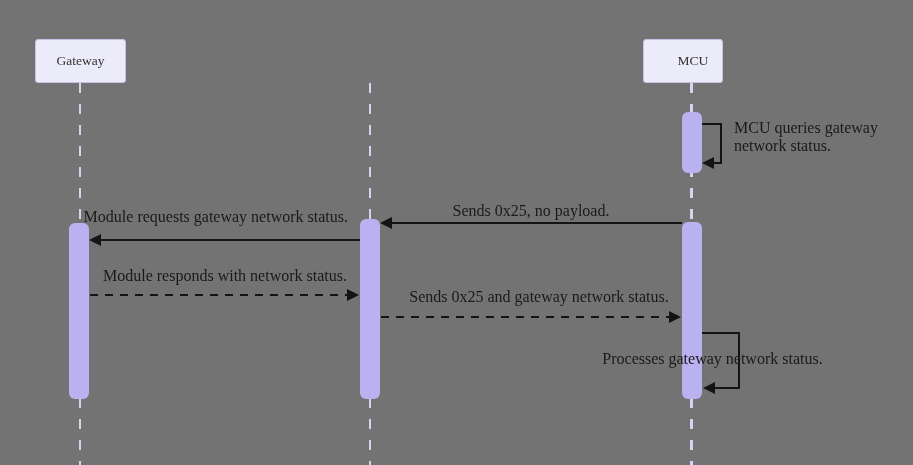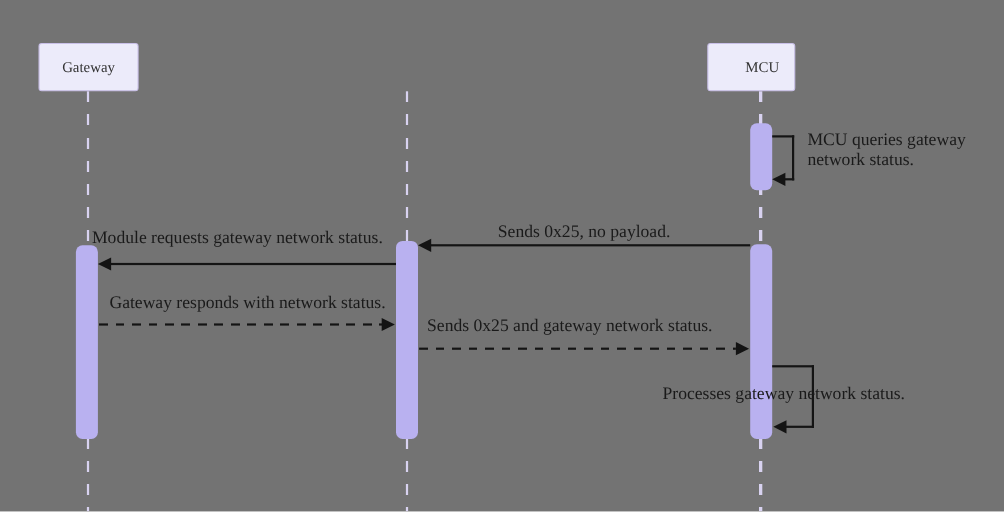--- a/index.html
+++ b/index.html
@@ -77,27 +77,27 @@
     <div class="arrow-left" style="left:380px;top:217px;"></div>
   </div>
 
   <div>
     <div class="msg-label center" style="left:78px;top:208px;width:270px;text-align:right;">Module requests gateway network status.</div>
     <div class="msg-line" style="left:97px;top:239px;width:263px;"></div>
     <div class="arrow-left" style="left:89px;top:234px;"></div>
   </div>
 
   <div>
-    <div class="msg-label center" style="left:90px;top:267px;width:270px;">Gateway responds with network status.</div>
+    <div class="msg-label center" style="left:90px;top:267px;width:270px;">Module responds with network status.</div>
     <div class="msg-line dashed" style="left:90px;top:294px;width:258px;"></div>
     <div class="arrow-right" style="left:347px;top:289px;"></div>
   </div>
 
   <div>
-    <div class="msg-label center" style="left:360px;top:288px;width:316px;">Sends 0x25 and gateway network status.</div>
+    <div class="msg-label center" style="left:381px;top:288px;width:316px;">Sends 0x25 and gateway network status.</div>
     <div class="msg-line dashed" style="left:381px;top:316px;width:288px;"></div>
     <div class="arrow-right" style="left:669px;top:311px;"></div>
   </div>
 
   <div>
     <div class="msg-line" style="left:702px;top:332px;width:38px;"></div>
     <div class="loop-v" style="left:738px;top:332px;height:57px;"></div>
     <div class="msg-line" style="left:712px;top:387px;width:28px;"></div>
     <div class="arrow-left" style="left:703px;top:382px;"></div>
     <div class="msg-label center" style="left:600px;top:350px;width:225px;">Processes gateway network status.</div>

